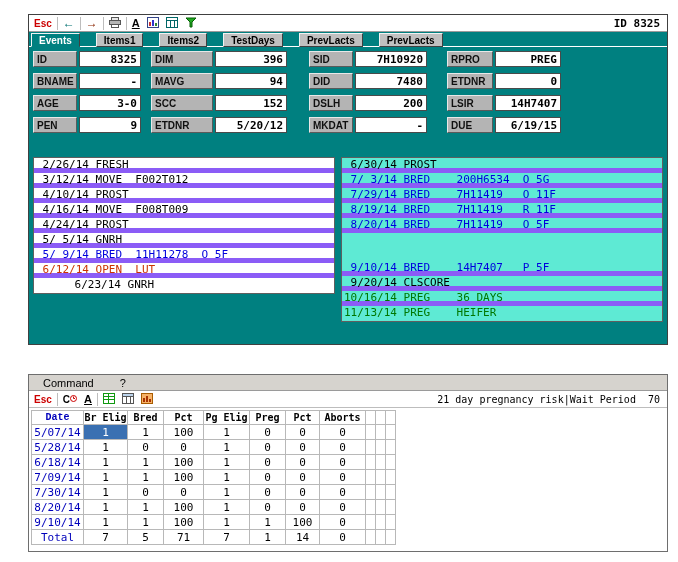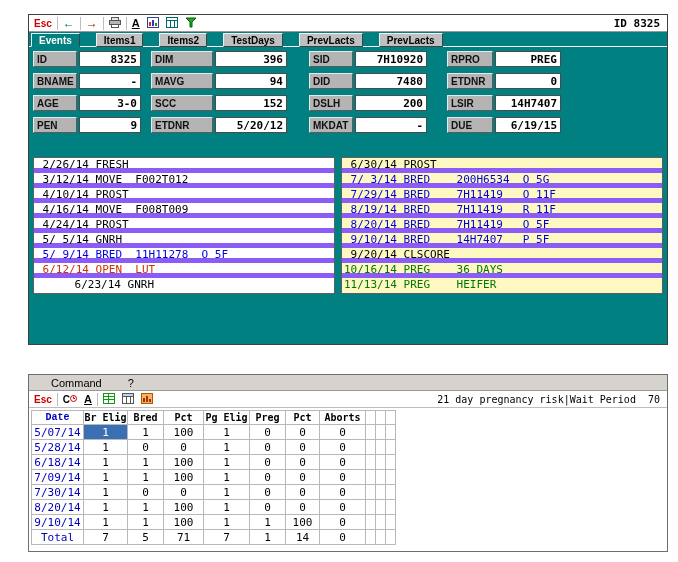--- a/index.html
+++ b/index.html
@@ -41,30 +41,30 @@
           margin-left:2px; }
   .p1 .flbl{width:44px}.p1 .fval{width:62px}
   .p2 .flbl{width:62px}.p2 .fval{width:72px}
   .p3 .flbl{width:44px}.p3 .fval{width:72px}
   .p4 .flbl{width:46px}.p4 .fval{width:66px}
   .p2{margin-left:10px}.p3{margin-left:22px}.p4{margin-left:20px}
 
   .events-left  { position:absolute; left:4px;  top:142px; width:302px;
                   background:#ffffff; border:1px solid #5f5f5f; }
   .events-right { position:absolute; left:312px; top:142px; width:322px;
-                  background:#fef9c3; border:1px solid #5f5f5f; }
+                  background:#5eead4; border:1px solid #5f5f5f; }
   .ev { height:15px; line-height:14px; font:11px "DejaVu Sans Mono", monospace;
         white-space:pre; padding-left:2px; border-bottom:5px solid #8b5cf6; color:#000; }
   .ev:last-child { border-bottom:none; }
 
   
   .cmd-window { position:absolute; left:28px; top:374px; width:640px; height:178px;
                 background:#ffffff; border:1px solid #6e6e6e; }
   .cmd-title { height:16px; background:#d6d3ce; border-bottom:1px solid #9a9a9a;
-               display:flex; align-items:center; padding-left:22px;
+               display:flex; align-items:center; padding-left:14px;
                font:11px "Liberation Sans", sans-serif; color:#000; }
   .cmd-help { margin-left:26px; cursor:pointer; }
   .cmd-toolbar { height:17px; background:#ffffff; border-bottom:1px solid #bdbdbd;
                  display:flex; align-items:center; padding:0 3px; gap:3px; }
   .cmd-right-text { margin-left:auto; font:10px "DejaVu Sans Mono", monospace; color:#000;
                     padding-right:4px; white-space:pre; }
 
   .cmd-table { position:absolute; left:2px; top:35px; display:grid;
                grid-template-columns:52px 44px 36px 40px 46px 36px 34px 46px 10px 10px 10px;
                border-left:1px solid #b8b8b8; border-top:1px solid #b8b8b8; }
@@ -218,21 +218,21 @@
     <div class="ev" style="color: rgb(204, 51, 0);"> 6/12/14 OPEN  LUT</div>
     <div class="ev" style="color: rgb(0, 0, 0); padding-left: 34px;"> 6/23/14 GNRH</div>
   </div>
 
   <div class="events-right">
     <div class="ev" style="color: rgb(0, 0, 0);"> 6/30/14 PROST</div>
     <div class="ev" style="color: rgb(0, 0, 221);"> 7/ 3/14 BRED    200H6534  O 5G</div>
     <div class="ev" style="color: rgb(0, 0, 221);"> 7/29/14 BRED    7H11419   O 11F</div>
     <div class="ev" style="color: rgb(0, 0, 221);"> 8/19/14 BRED    7H11419   R 11F</div>
     <div class="ev" style="color: rgb(0, 0, 221);"> 8/20/14 BRED    7H11419   O 5F</div>
-    <div class="ev" style="color: rgb(0, 0, 221);"> 9/10/14 BRED    14H7407   P 5F</div>
+    <div class="ev" style="color: rgb(0, 0, 221); margin-top: 28px;"> 9/10/14 BRED    14H7407   P 5F</div>
     <div class="ev" style="color: rgb(0, 0, 0);"> 9/20/14 CLSCORE</div>
     <div class="ev" style="color: rgb(0, 119, 0);">10/16/14 PREG    36 DAYS</div>
     <div class="ev" style="color: rgb(0, 119, 0);">11/13/14 PREG    HEIFER</div>
   </div>
 </div>
 
 <div class="cmd-window">
 
   <div class="cmd-title">
     <span>Command</span>

